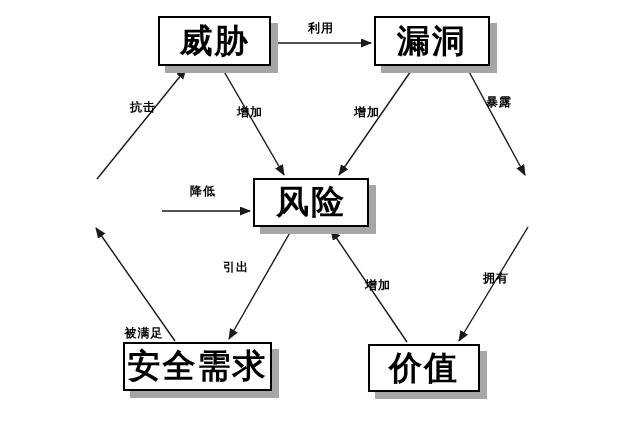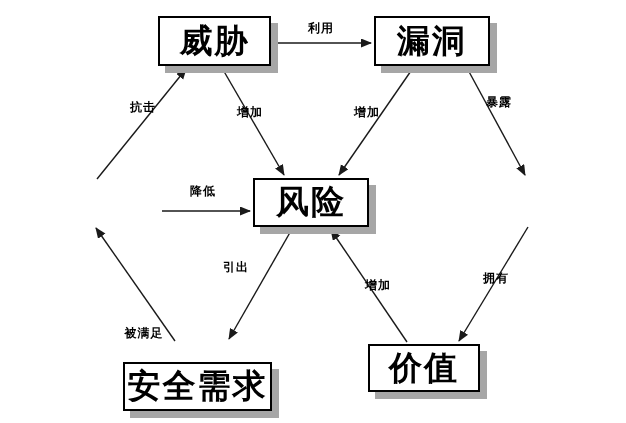--- a/index.html
+++ b/index.html
@@ -49,21 +49,21 @@
     color: #000000;
     white-space: nowrap;
     letter-spacing: 1px;
   }
   
   #node-threat              { left: 158px; top: 16px;  width: 113px; height: 50px; }
   #node-vulnerability       { left: 374px; top: 16px;  width: 116px; height: 50px; }
   #node-security-measures   { left: 13px;  top: 180px; width: 147px; height: 45px; }
   #node-risk                { left: 253px; top: 178px; width: 116px; height: 49px; }
   #node-information-asset   { left: 465px; top: 178px; width: 145px; height: 47px; }
-  #node-security-requirement{ left: 123px; top: 342px; width: 149px; height: 49px; margin-top: 20px; }
+  #node-security-requirement{ left: 123px; top: 342px; width: 149px; height: 49px; }
   #node-value               { left: 368px; top: 344px; width: 112px; height: 48px; }
   
   #label-exploit        { left: 321px; top: 28px;  }
   #label-resist         { left: 143px; top: 107px; }
   #label-threat-increase{ left: 250px; top: 112px; }
   #label-vuln-increase  { left: 367px; top: 112px; }
   #label-expose         { left: 499px; top: 102px; }
   #label-reduce         { left: 203px; top: 191px; }
   #label-satisfied      { left: 144px; top: 285px; margin-top: 48px; }
   #label-lead-to        { left: 236px; top: 267px; }

